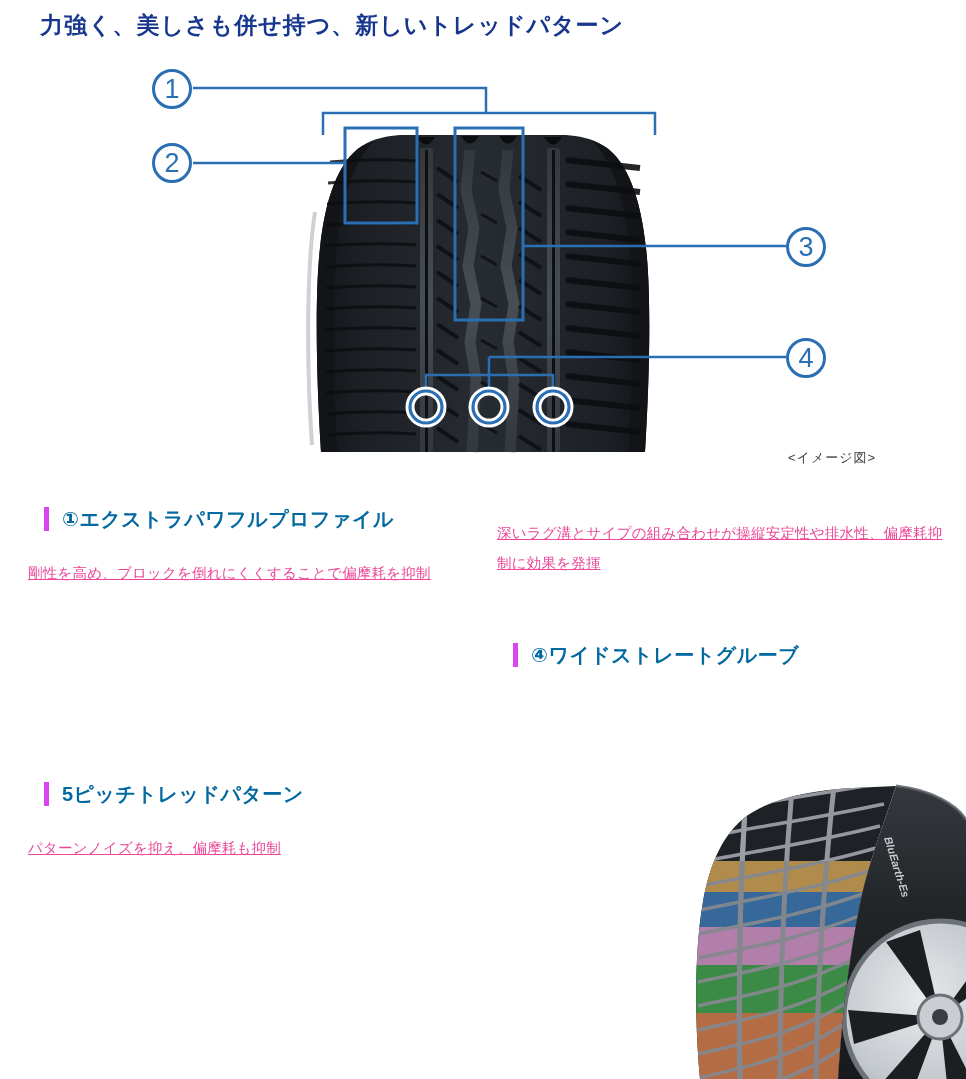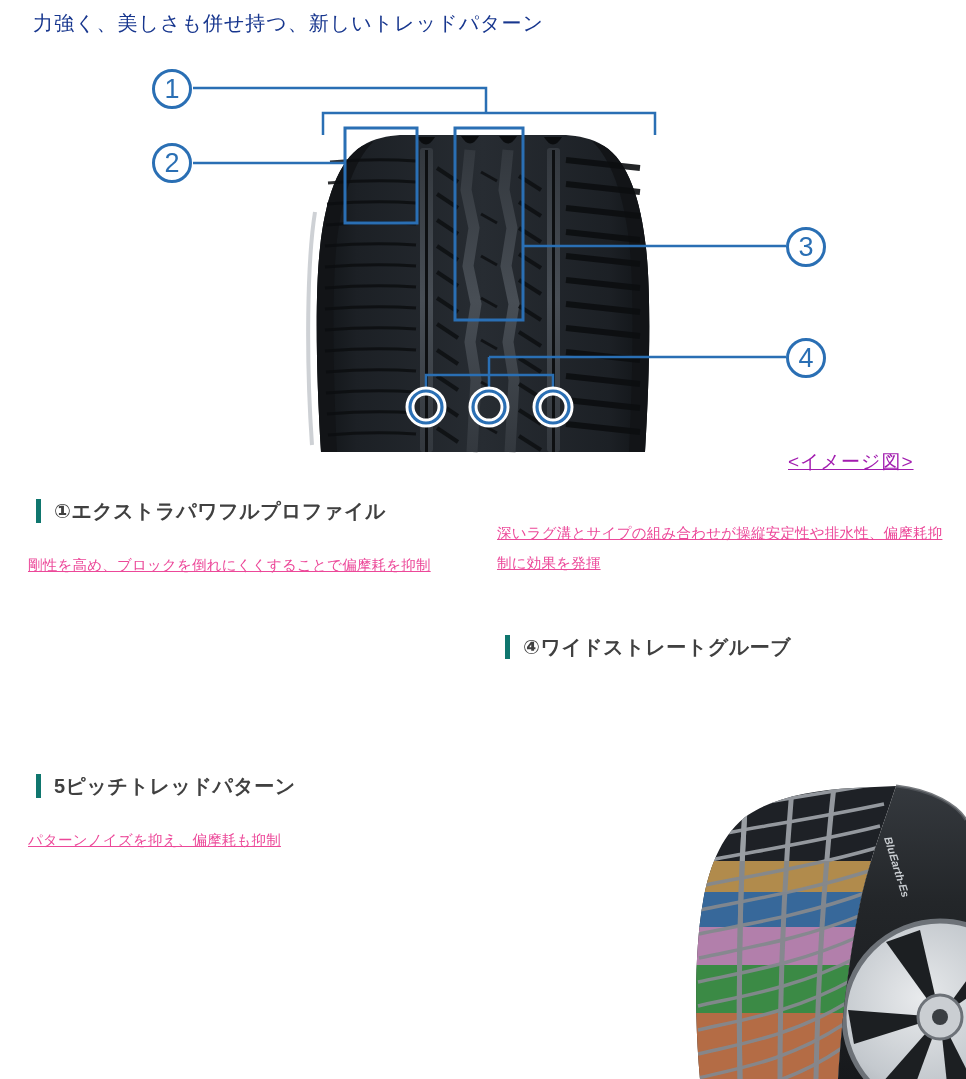--- a/index.html
+++ b/index.html
@@ -1,26 +1,26 @@
 <!DOCTYPE html>
 <html><head>
 <meta charset="utf-8">
 <style>
   html,body{margin:0;padding:0;background:#ffffff;}
   #page{position:relative;width:966px;height:1079px;background:#fff;overflow:hidden;
         font-family:"Liberation Sans","DejaVu Sans",sans-serif;}
   .abs{position:absolute;}
-  #main-title{left:33px;top:10px;font-size:20px;font-weight:normal;color:#17368e;letter-spacing:1px;white-space:nowrap;}
+  #main-title{left:40px;top:10px;font-size:23px;font-weight:bold;color:#17368e;letter-spacing:1px;white-space:nowrap;}
   .co-circle{position:absolute;width:40px;height:40px;border:3px solid #2a6fb4;border-radius:50%;
              color:#2a6fb4;font-size:27px;font-weight:400;display:flex;align-items:center;justify-content:center;
              background:#fff;box-sizing:border-box;line-height:1;}
-  #diagram-caption{left:788px;top:449px;font-size:19px;color:#a21caf;letter-spacing:1px;text-decoration:underline;}
+  #diagram-caption{left:788px;top:449px;font-size:13px;color:#404040;letter-spacing:1px;}
   .feature{position:absolute;width:455px;}
-  .feature h3{margin:8px;font-size:20px;font-weight:bold;color:#404040;line-height:24px;
-              padding-left:13px;border-left:5px solid #0f766e;letter-spacing:.5px;white-space:nowrap;}
+  .feature h3{margin:16px;font-size:20px;font-weight:bold;color:#0369a1;line-height:24px;
+              padding-left:13px;border-left:5px solid #d946ef;letter-spacing:.5px;white-space:nowrap;}
   .feature p{margin:27px 0 0 0;font-size:14.5px;color:#ec4899;line-height:30px;word-break:break-all;letter-spacing:.2px;text-decoration:underline;}
 </style>
 </head>
 <body>
 
 <div id="page">
 
   <div class="abs" id="main-title">力強く、美しさも併せ持つ、新しいトレッドパターン</div>
 
   <svg class="abs" style="left:0;top:0" width="966" height="470" viewBox="0 0 966 470">

